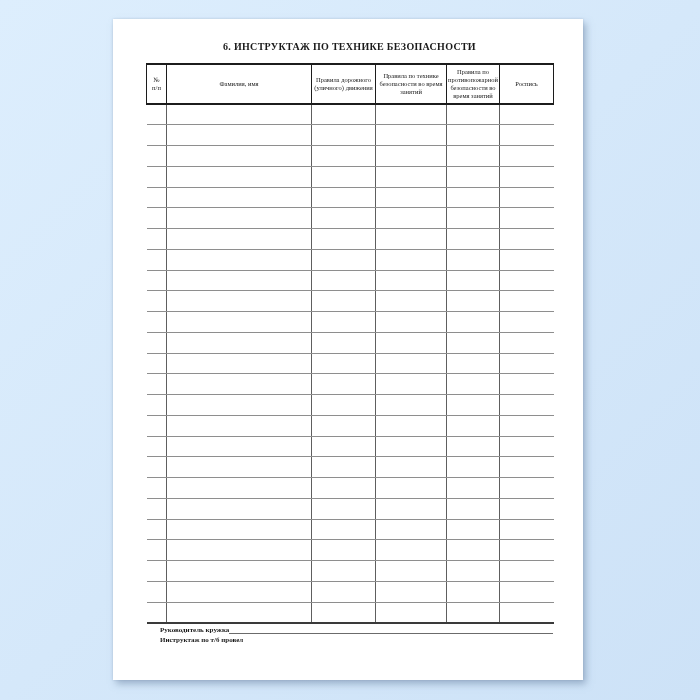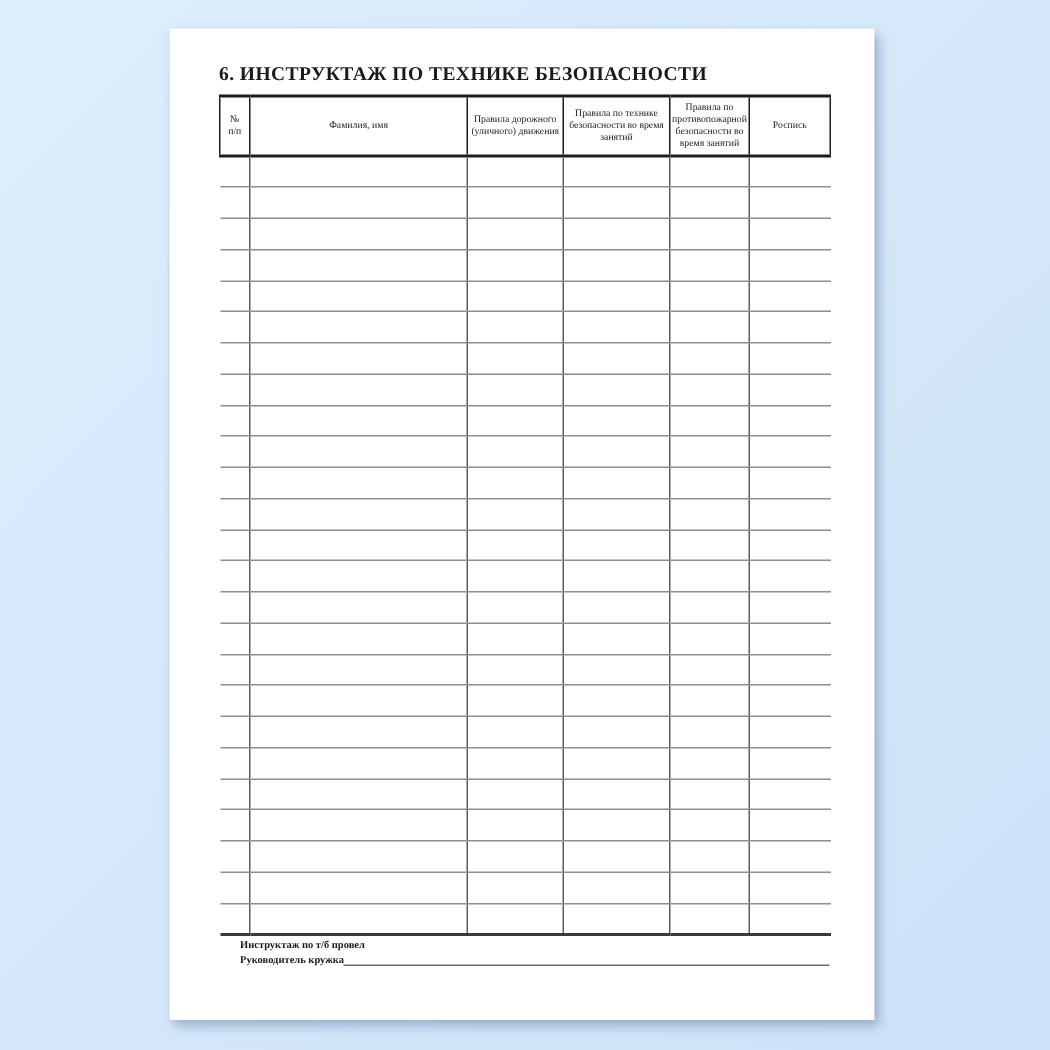--- a/index.html
+++ b/index.html
@@ -16,21 +16,21 @@
     position:relative;width:700px;height:700px;overflow:hidden;
     background:linear-gradient(135deg,var(--bg1) 0%,var(--bg2) 100%);
   }
   .paper{
     position:absolute;left:113px;top:19px;width:470px;height:661px;
     background:var(--paper);
     box-shadow:3px 4px 7px rgba(110,135,165,.55),0 0 2px rgba(130,150,175,.35);
   }
   .doc-title{
     position:absolute;left:33px;top:22px;width:407px;
-    text-align:left;font-weight:bold;font-size:13px;letter-spacing:.3px;
+    text-align:center;font-weight:bold;font-size:10px;letter-spacing:.3px;
     white-space:nowrap;
   }
   table.grid{
     position:absolute;left:33px;top:44px;width:407px;
     border-collapse:collapse;table-layout:fixed;
   }
   table.grid thead tr{height:40px;}
   table.grid th{
     border:1px solid var(--line-dark);
     border-top:2px solid var(--line-dark);
@@ -282,22 +282,22 @@
             <td></td>
             <td></td>
             <td></td>
             <td></td>
           </tr>
         </tbody>
     </table>
 
     <div class="footer">
       <div class="f-line">
-        <span>Инструктаж по т/б провел</span>
-      </div>
-      <div class="f-line">
         <span>Руководитель кружка</span>
         <span class="fill"></span>
       </div>
+      <div class="f-line">
+        <span>Инструктаж по т/б провел</span>
+      </div>
     </div>
 
   </div>
 </div>
 
 </body></html>

